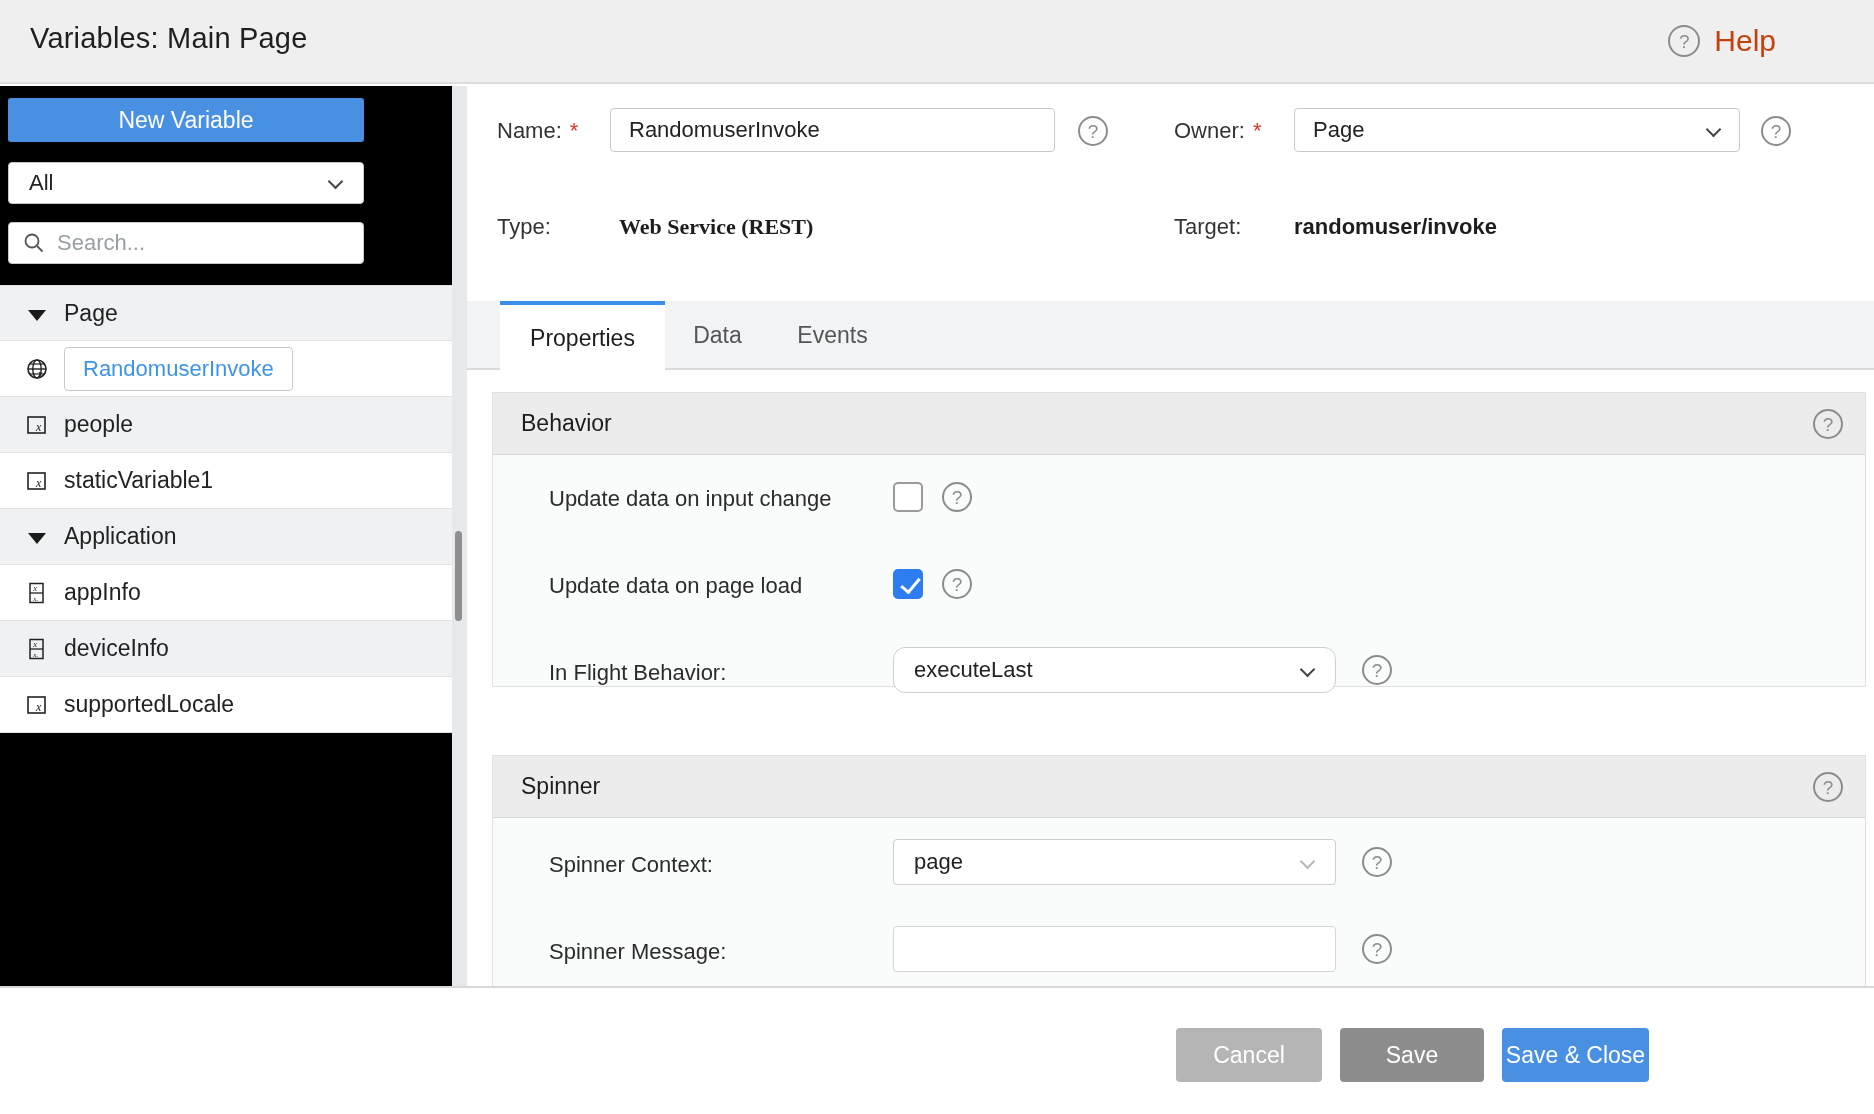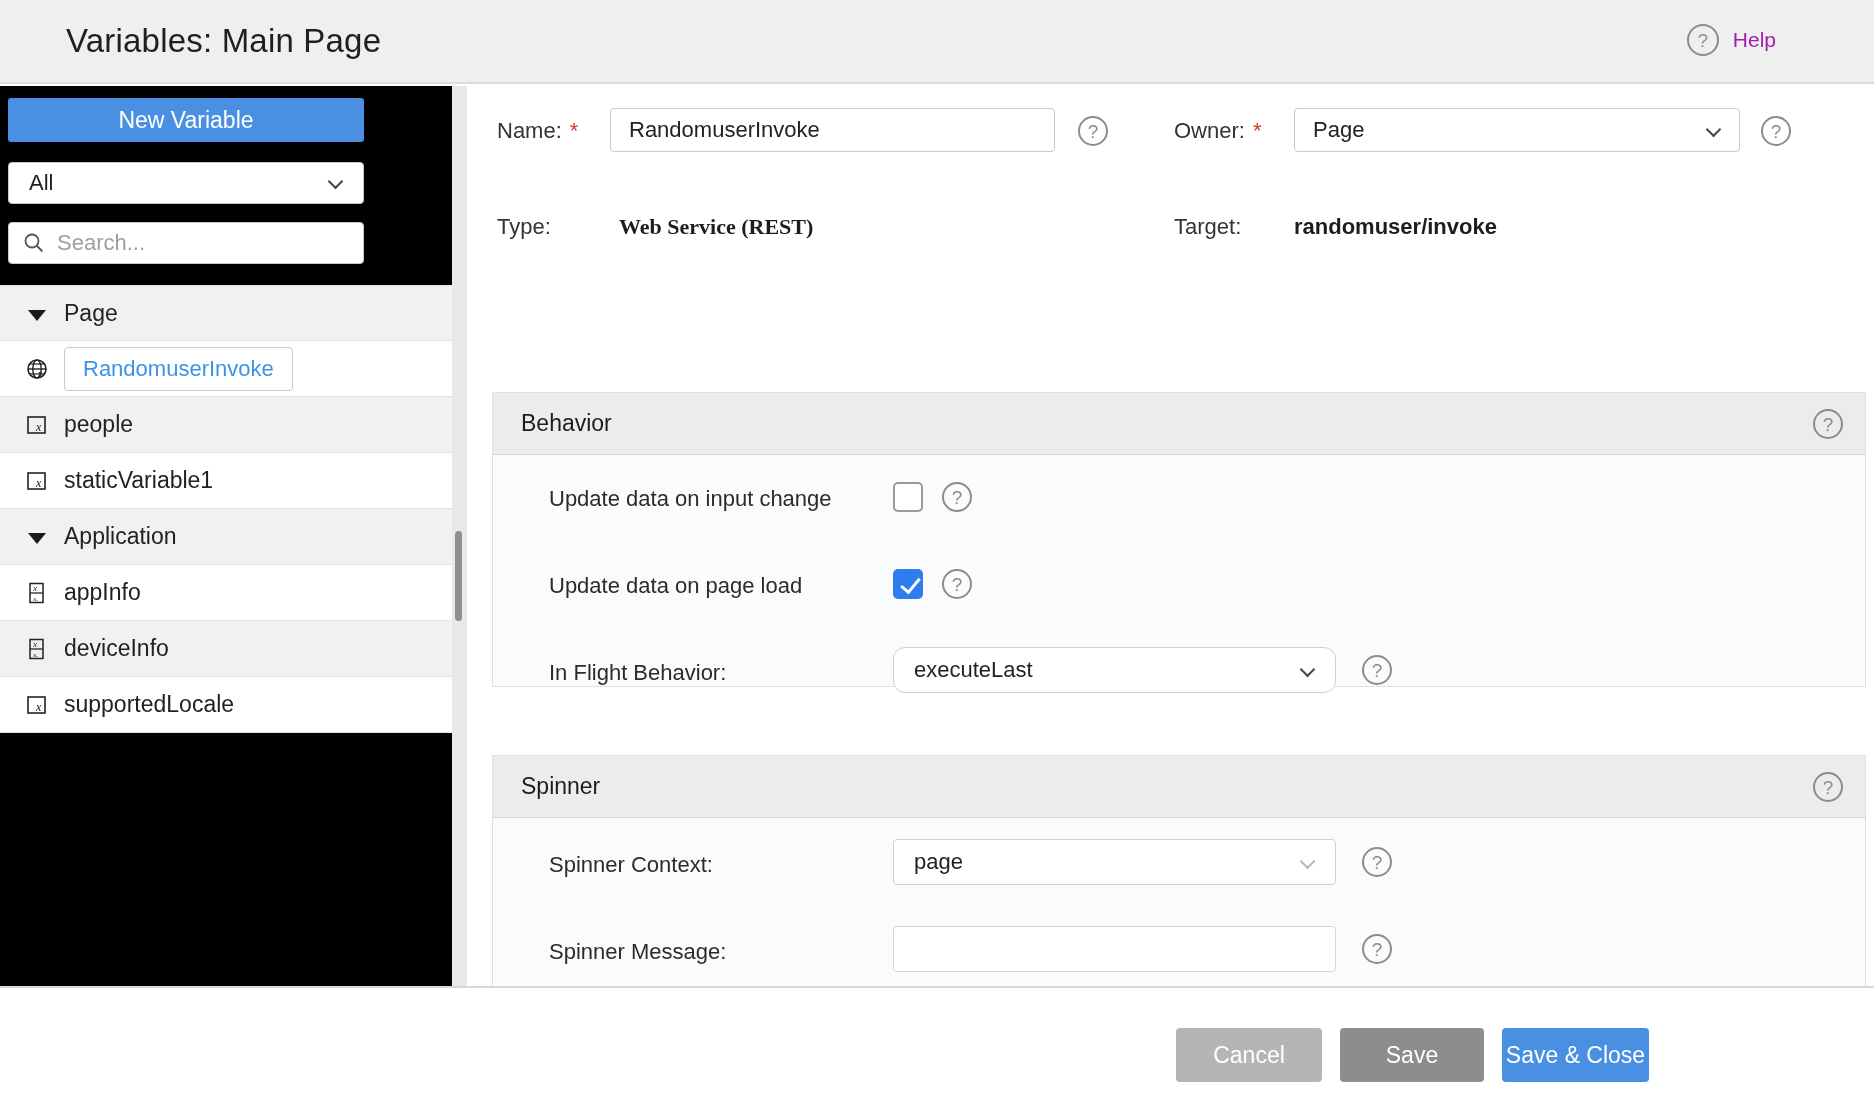--- a/index.html
+++ b/index.html
@@ -1,24 +1,24 @@
 <!DOCTYPE html>
 <html><head>
 <meta charset="utf-8">
 <style>
   * { margin:0; padding:0; box-sizing:border-box; }
   html,body { width:1874px; height:1114px; background:#fff; font-family:"Liberation Sans","DejaVu Sans",sans-serif; }
   .stage { position:relative; width:1874px; height:1114px; overflow:hidden; background:#fff; }
 
   
   .hdr { position:absolute; left:0; top:0; width:1874px; height:84px; background:#efeff0; border-bottom:2px solid #dcdcdc; }
-  .hdr-title { position:absolute; left:30px; top:22px; font-size:33px; color:#1f1f1f; letter-spacing:.2px;margin-left:36px; }
+  .hdr-title { position:absolute; left:30px; top:22px; font-size:29px; color:#1f1f1f; letter-spacing:.2px; }
   .hdr-help { position:absolute; right:98px; top:24px; display:flex; align-items:center; gap:14px; cursor:pointer; }
   .hdr-help .qmark { width:32px; height:32px; }
-  .hdr-help-label { font-size:21px; color:#a21caf; }
+  .hdr-help-label { font-size:30px; color:#c2410c; }
 
   .qmark { display:inline-flex; align-items:center; justify-content:center;
     width:30px; height:30px; border:2px solid #8c8c8c; border-radius:50%;
     color:#8c8c8c; font-size:19px; line-height:1; background:transparent; }
 
   
   .sidebar { position:absolute; left:0; top:86px; width:452px; height:900px; background:#000000; }
   .gutter { position:absolute; left:452px; top:86px; width:15px; height:900px; background:#e7e8e9; }
   .sb-thumb { position:absolute; left:455px; top:531px; width:7px; height:90px; background:#8f8f8f; border-radius:4px; }
   .bottom-divider { position:absolute; left:0; top:986px; width:1874px; height:2px; background:#d8d8d8; }
@@ -210,20 +210,26 @@
       <span>Page</span>
       <span class="chev"></span>
     </div>
     <span class="qmark" style="position:absolute; left:1294px; top:30px;">?</span>
 
     <div class="flabel" style="left:30px; top:128px;">Type:</div>
     <div class="bold-val" style="left:152px; top:128px;font-family:Liberation Serif, serif;">Web Service (REST)</div>
     <div class="flabel" style="left:707px; top:128px;">Target:</div>
     <div class="bold-val" style="left:827px; top:128px;">randomuser/invoke</div>
 
+    <div class="tabstrip">
+      <div class="underline"></div>
+      <div class="tab active" style="left:33px; width:165px;">Properties</div>
+      <div class="tab" style="left:198px; width:105px;">Data</div>
+      <div class="tab" style="left:303px; width:125px;">Events</div>
+    </div>
 
     <div class="section" style="top:306px; height:295px;">
       <div class="sec-hdr">
         <span class="sec-title">Behavior</span>
         <span class="qmark">?</span>
       </div>
       <div class="sec-body" style="height:280px;">
         <span class="row-label" style="top:31px;">Update data on input change</span>
         <span class="checkbox" style="left:400px; top:27px;"></span>
         <span class="qmark" style="left:449px; top:27px;">?</span>

